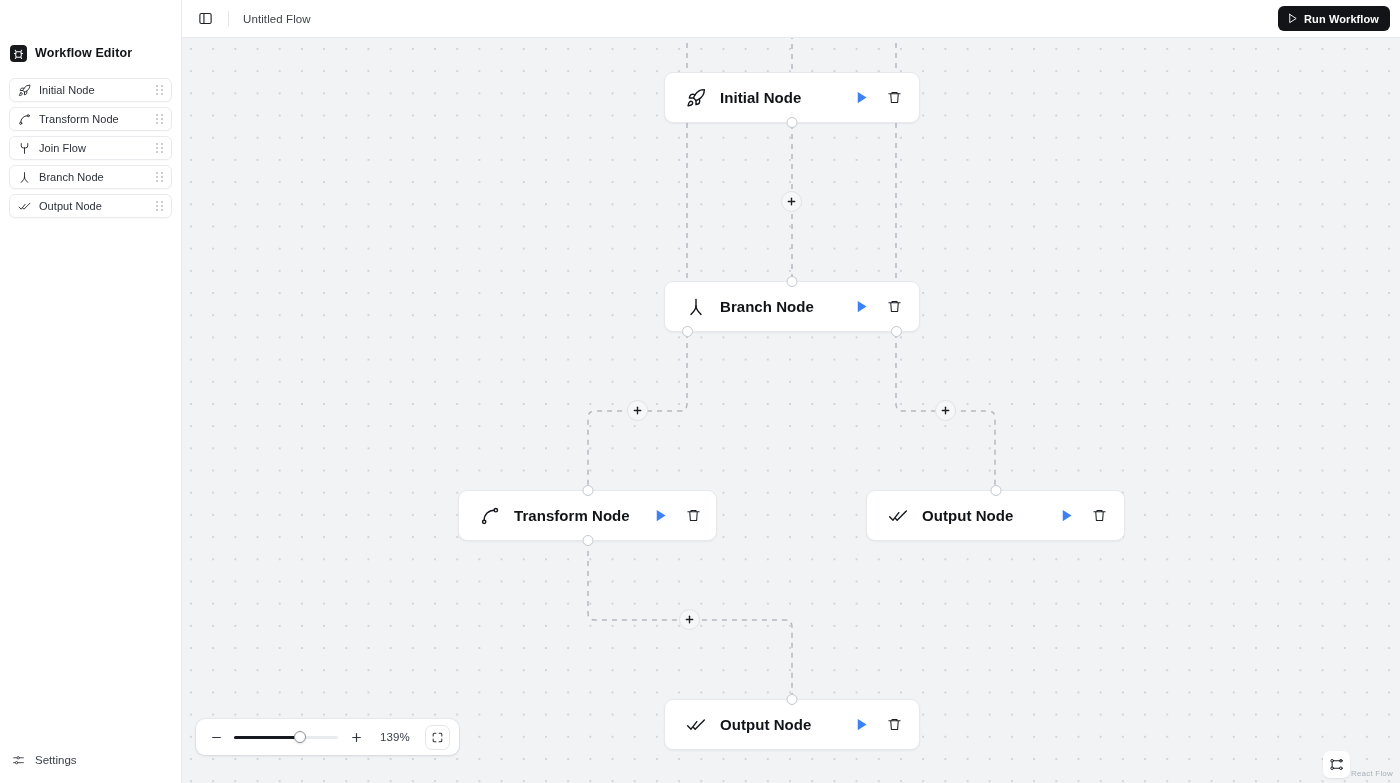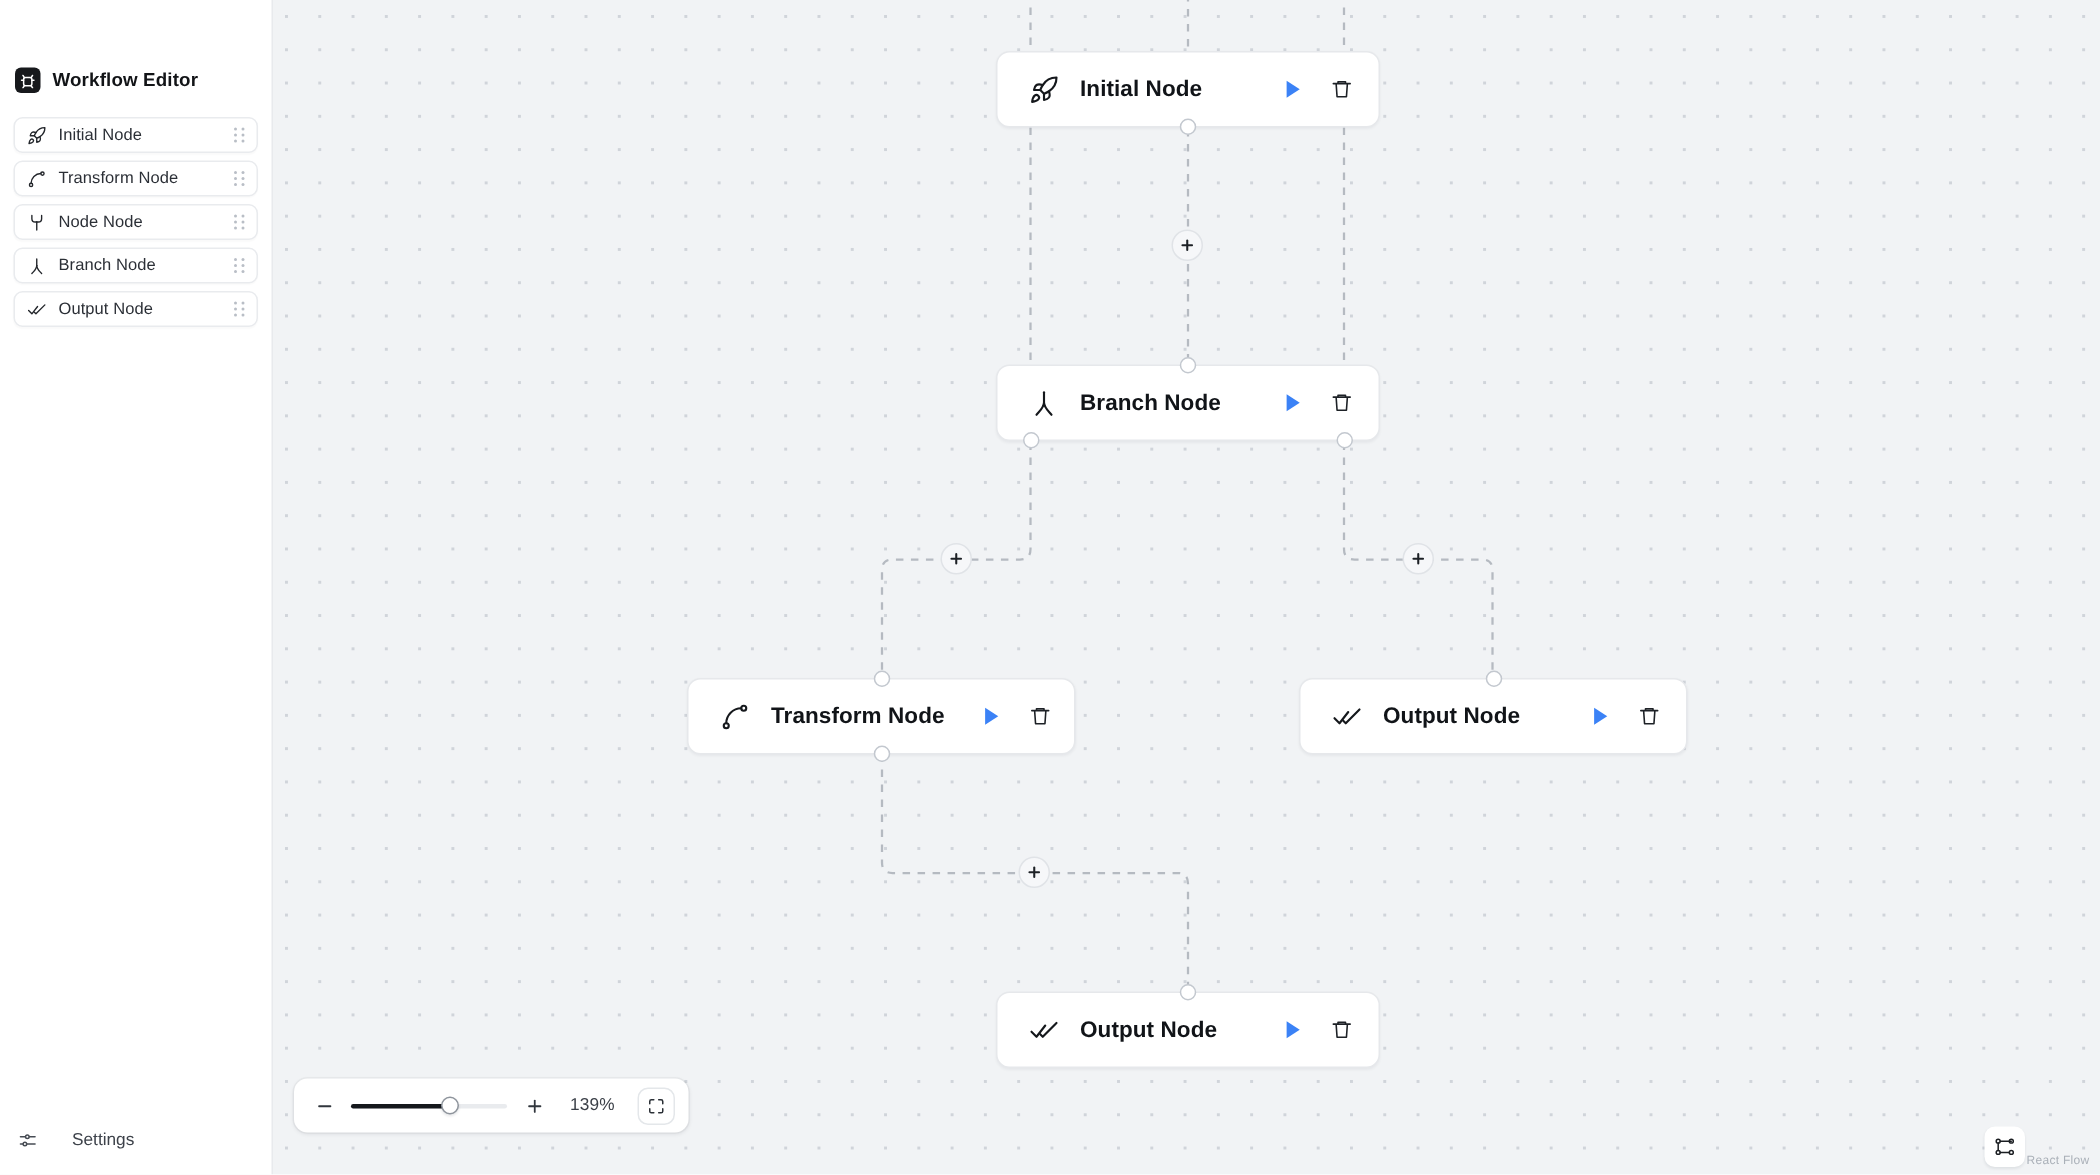--- a/index.html
+++ b/index.html
@@ -121,21 +121,21 @@
   .sidebar-footer {
     position: absolute;
     left: 0; bottom: 0;
     width: 182px;
     padding: 0 10px 12px 12px;
   }
 
   .settings-row {
     display: flex;
     align-items: center;
-    gap: 23px;
+    gap: 10px;
     height: 22px;
     cursor: pointer;
   }
   .settings-icon {
     width: 13px; height: 13px; flex: 0 0 13px;
     color: #474c54;
     display: flex; align-items: center; justify-content: center;
   }
   .settings-icon svg { display: block; }
   .settings-label {
@@ -469,21 +469,21 @@
       </div>
 
       <div class="palette-item">
         <span class="palette-icon">
           <svg width="13" height="13" viewBox="0 0 24 24" fill="none" stroke="currentColor" stroke-width="1.7" stroke-linecap="round" stroke-linejoin="round">
             <path d="M6 3v4a4 4 0 0 0 4 4h2"></path>
             <path d="M18 3v4a4 4 0 0 1-4 4h-2"></path>
             <path d="M12 11v10"></path>
           </svg>
         </span>
-        <span class="palette-label">Node Node</span>
+        <span class="palette-label">Join Flow</span>
         <span class="drag-dots">
             <i></i>
             <i></i>
             <i></i>
             <i></i>
             <i></i>
             <i></i>
           </span>
       </div>
 
@@ -539,20 +539,39 @@
           </svg>
         </span>
         <span class="settings-label">Settings</span>
       </div>
     </div>
 
   </aside>
 
   <div class="main">
 
+    <header class="topbar">
+      <span class="panel-toggle">
+        <svg width="15" height="15" viewBox="0 0 24 24" fill="none" stroke="currentColor" stroke-width="1.8" stroke-linecap="round" stroke-linejoin="round">
+          <rect x="3" y="4" width="18" height="16" rx="2.5"></rect>
+          <line x1="9.5" y1="4" x2="9.5" y2="20"></line>
+        </svg>
+      </span>
+      <span class="topbar-divider"></span>
+      <span class="flow-title">Untitled Flow</span>
+      <span class="topbar-spacer"></span>
+      <button class="run-btn">
+        <span>
+          <svg width="11" height="11" viewBox="0 0 24 24" fill="none" stroke="currentColor" stroke-width="2" stroke-linecap="round" stroke-linejoin="round">
+            <polygon points="6 3 20 12 6 21 6 3"></polygon>
+          </svg>
+        </span>
+        <span>Run Workflow</span>
+      </button>
+    </header>
 
     <div class="canvas">
 
       <svg class="edges-layer" width="1218" height="745" viewBox="0 0 1218 745">
         <g fill="none" stroke="#b5bac1" stroke-width="1.5" stroke-dasharray="5 5" stroke-linecap="butt">
 
           <path d="M 610 -84 L 610 243"></path>
 
           <path d="M 505 -55 L 505 366 Q 505 373 498 373 L 413 373 Q 406 373 406 380 L 406 452"></path>
 

